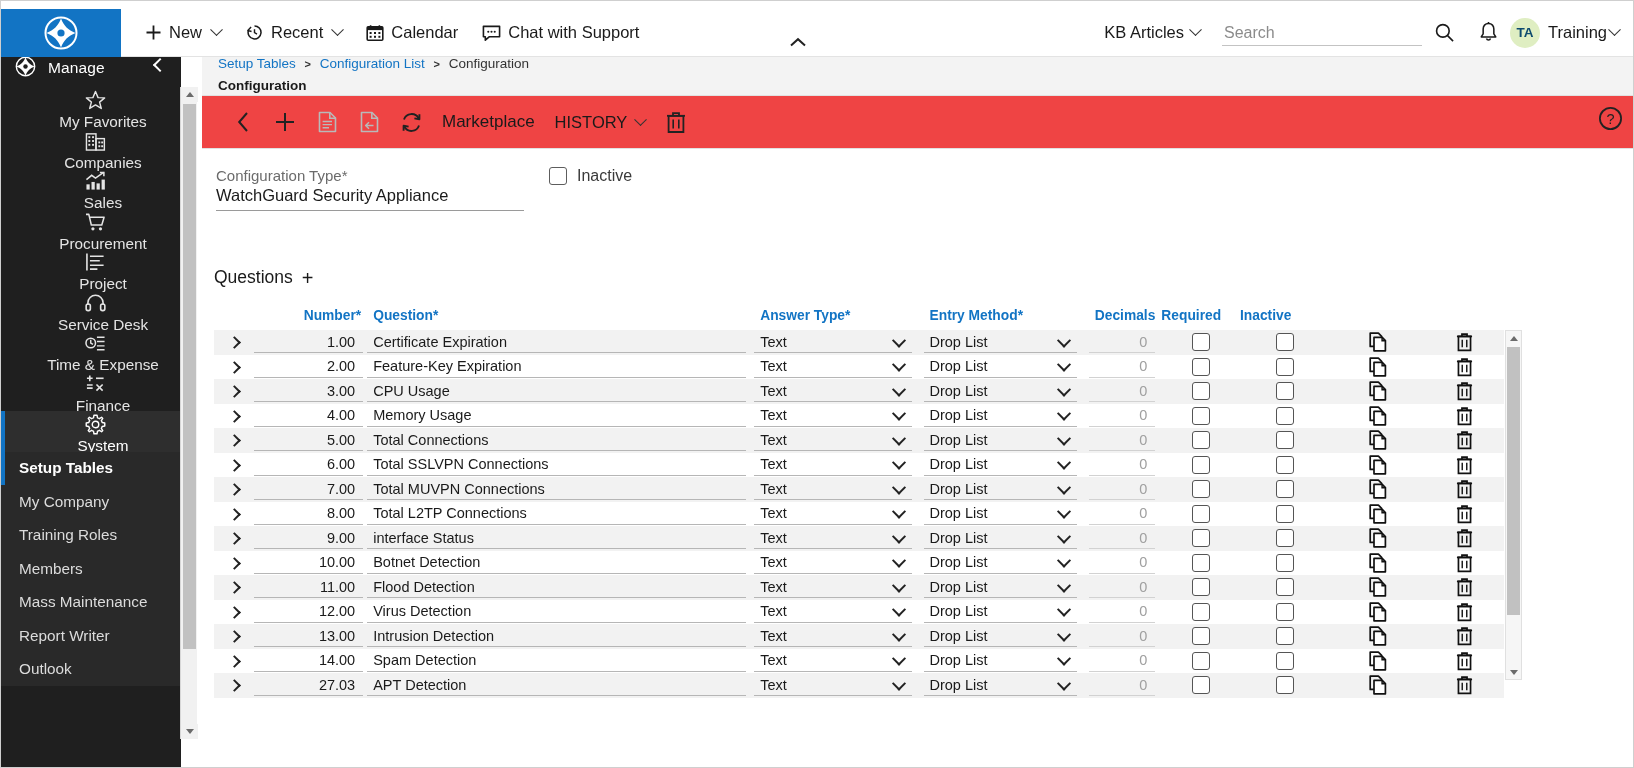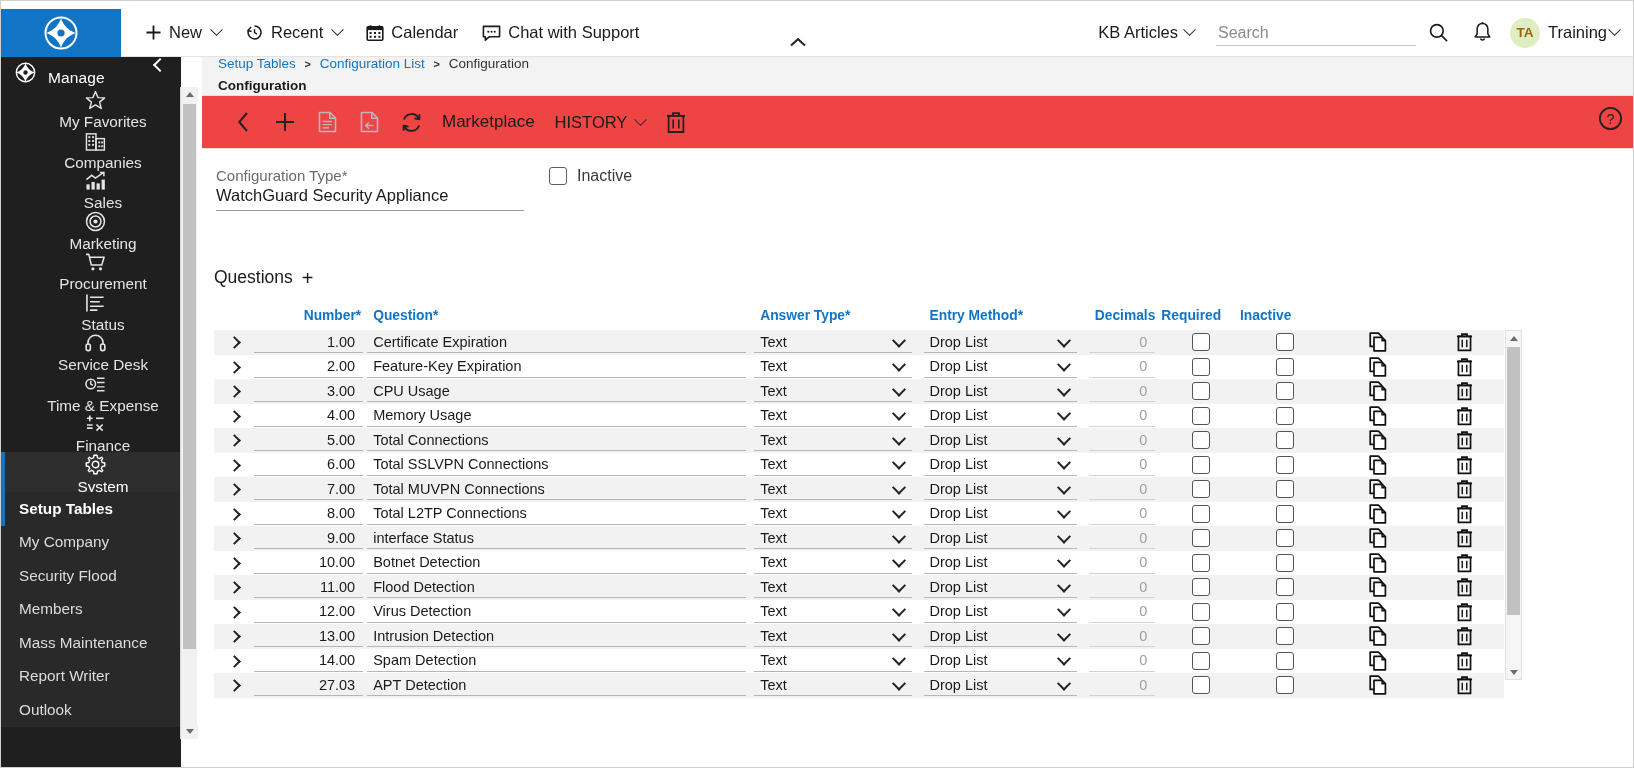--- a/index.html
+++ b/index.html
@@ -79,24 +79,23 @@
     padding-bottom: 3px;
   }
   .search-wrap input::placeholder { color: #8b8b8b; }
   .icon-btn {
     width: 44px; height: 48px;
     display: flex; align-items: center; justify-content: center;
     cursor: pointer;
   }
   .avatar {
     width: 30px; height: 30px; border-radius: 50%;
-    background: #dfeec2; color: #a16207;
+    background: #dfeec2; color: #0c4a6e;
     display: flex; align-items: center; justify-content: center;
     font-size: 13.5px; font-weight: bold;
-    margin-left: 6px;
   }
   .user-name { font-size: 16.5px; color: #1a1a1a; margin-left: 8px; }
   .user-block { display: flex; align-items: center; cursor: pointer; padding-right: 14px; }
 
   .collapse-chevron {
     position: absolute;
     top: 34px; left: 786px;
     width: 22px; height: 14px;
     display: flex; align-items: center; justify-content: center;
     cursor: pointer; z-index: 40;
@@ -105,21 +104,21 @@
   
   .sidebar {
     position: absolute; top: 48px; left: 0;
     width: 180px; height: 719px;
     background: #1f1f1f;
     overflow: hidden;
     z-index: 20;
   }
   .side-top {
     height: 38px;
-    display: flex; align-items: flex-end;
+    display: flex; align-items: center;
     padding-left: 14px;
     color: #ffffff;
     font-size: 15.5px;
     cursor: pointer;
     position: relative;
   }
   .side-top .manage-label { margin-left: 12px; font-weight: 500; letter-spacing: .1px; }
   .side-collapse {
     position: absolute; right: 16px; top: 11px;
     width: 10px; height: 10px;
@@ -473,50 +472,40 @@
               <rect x="1.5" y="14" width="3.4" height="5.5"></rect>
               <rect x="6.8" y="11.5" width="3.4" height="8"></rect>
               <rect x="12.1" y="13" width="3.4" height="6.5"></rect>
               <rect x="17.4" y="9" width="3.4" height="10.5"></rect>
             </g>
         </svg>
       </span>
       <span class="nav-lbl">Sales</span>
     </div>
 
-    <div class="nav-item">
-      <span class="nav-ic">
-        <svg width="21" height="21" viewBox="0 0 22 22">
-          <circle cx="11" cy="11" r="9.4" fill="none" stroke="#e4e4e4" stroke-width="1.6"></circle>
-          <circle cx="11" cy="11" r="5.7" fill="none" stroke="#e4e4e4" stroke-width="1.6"></circle>
-          <circle cx="11" cy="11" r="2.2" fill="#e4e4e4"></circle>
-        </svg>
-      </span>
-      <span class="nav-lbl">Marketing</span>
-    </div>
 
     <div class="nav-item">
       <span class="nav-ic">
         <svg width="21" height="20" viewBox="0 0 22 21">
           <path d="M1 2.5 H4 L6.6 13.6 H17.6 L20 5.6 H5.2" fill="none" stroke="#e4e4e4" stroke-width="1.6" stroke-linejoin="round"></path>
           <circle cx="8.3" cy="17.6" r="1.7" fill="#e4e4e4"></circle>
             <circle cx="16.2" cy="17.6" r="1.7" fill="#e4e4e4"></circle>
         </svg>
       </span>
       <span class="nav-lbl">Procurement</span>
     </div>
 
     <div class="nav-item">
       <span class="nav-ic">
         <svg width="21" height="20" viewBox="0 0 22 21">
           <path d="M2 1.5 V19.5" stroke="#e4e4e4" stroke-width="1.7"></path>
           <path d="M5.2 4.5 H19.5 M5.2 9.2 H15.5 M5.2 13.9 H19.5 M5.2 18 H13" stroke="#e4e4e4" stroke-width="1.7"></path>
         </svg>
       </span>
-      <span class="nav-lbl">Status</span>
+      <span class="nav-lbl">Project</span>
     </div>
 
     <div class="nav-item">
       <span class="nav-ic">
         <svg width="21" height="20" viewBox="0 0 22 21">
           <path d="M3 12.5 V10.4 A8 8 0 0 1 19 10.4 V12.5" fill="none" stroke="#e4e4e4" stroke-width="1.7"></path>
           <rect x="1.2" y="11.5" width="4.4" height="7" rx="2" fill="none" stroke="#e4e4e4" stroke-width="1.7"></rect>
           <rect x="16.4" y="11.5" width="4.4" height="7" rx="2" fill="none" stroke="#e4e4e4" stroke-width="1.7"></rect>
         </svg>
       </span>
@@ -556,21 +545,21 @@
       <span class="nav-lbl">System</span>
     </div>
 
     <div class="sub-item selected">
       <span>Setup Tables</span>
     </div>
     <div class="sub-item">
       <span>My Company</span>
     </div>
     <div class="sub-item">
-      <span>Security Flood</span>
+      <span>Training Roles</span>
     </div>
     <div class="sub-item">
       <span>Members</span>
     </div>
     <div class="sub-item">
       <span>Mass Maintenance</span>
     </div>
     <div class="sub-item">
       <span>Report Writer</span>
     </div>

